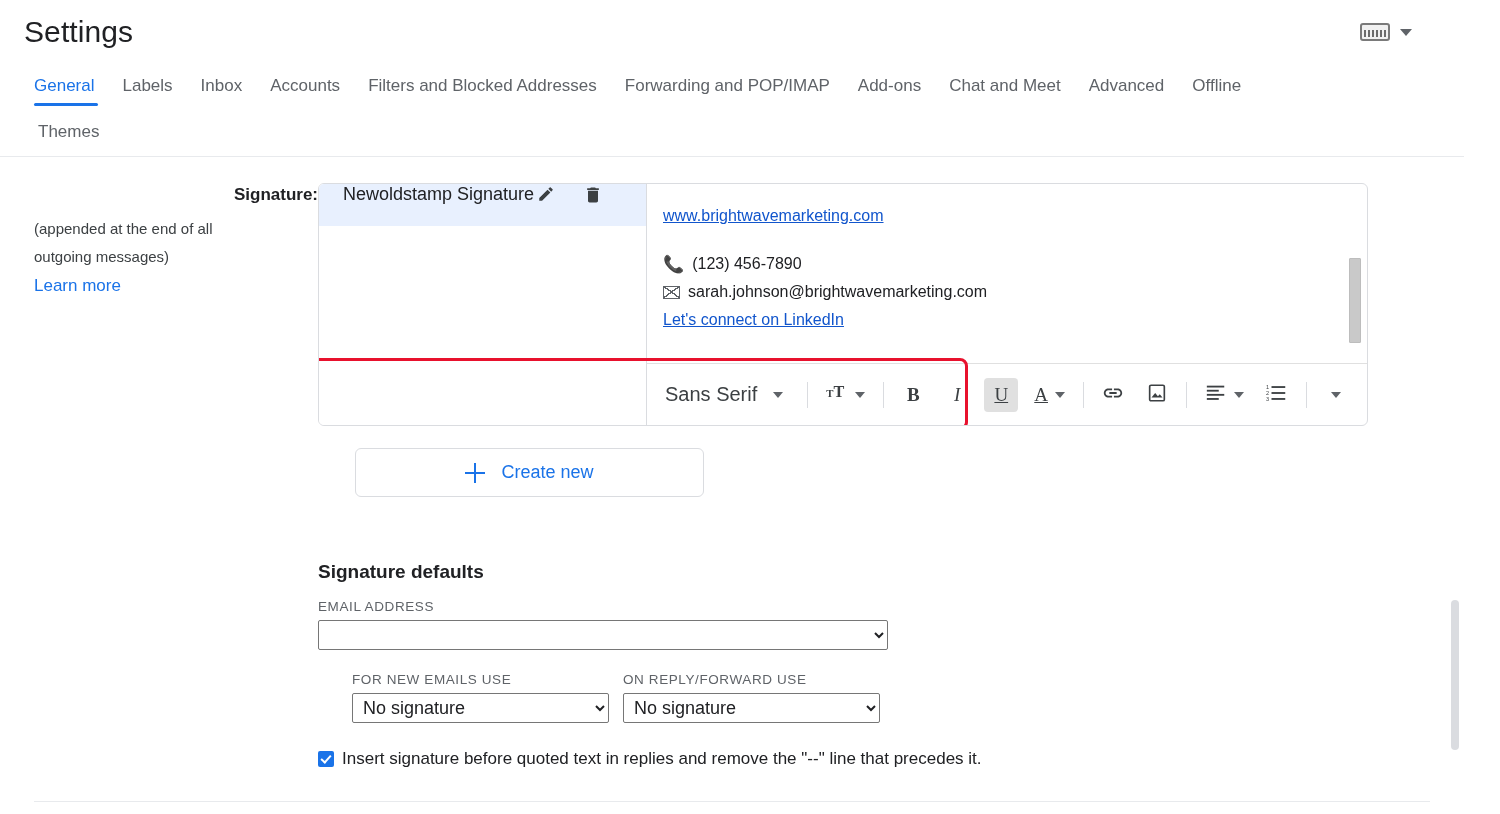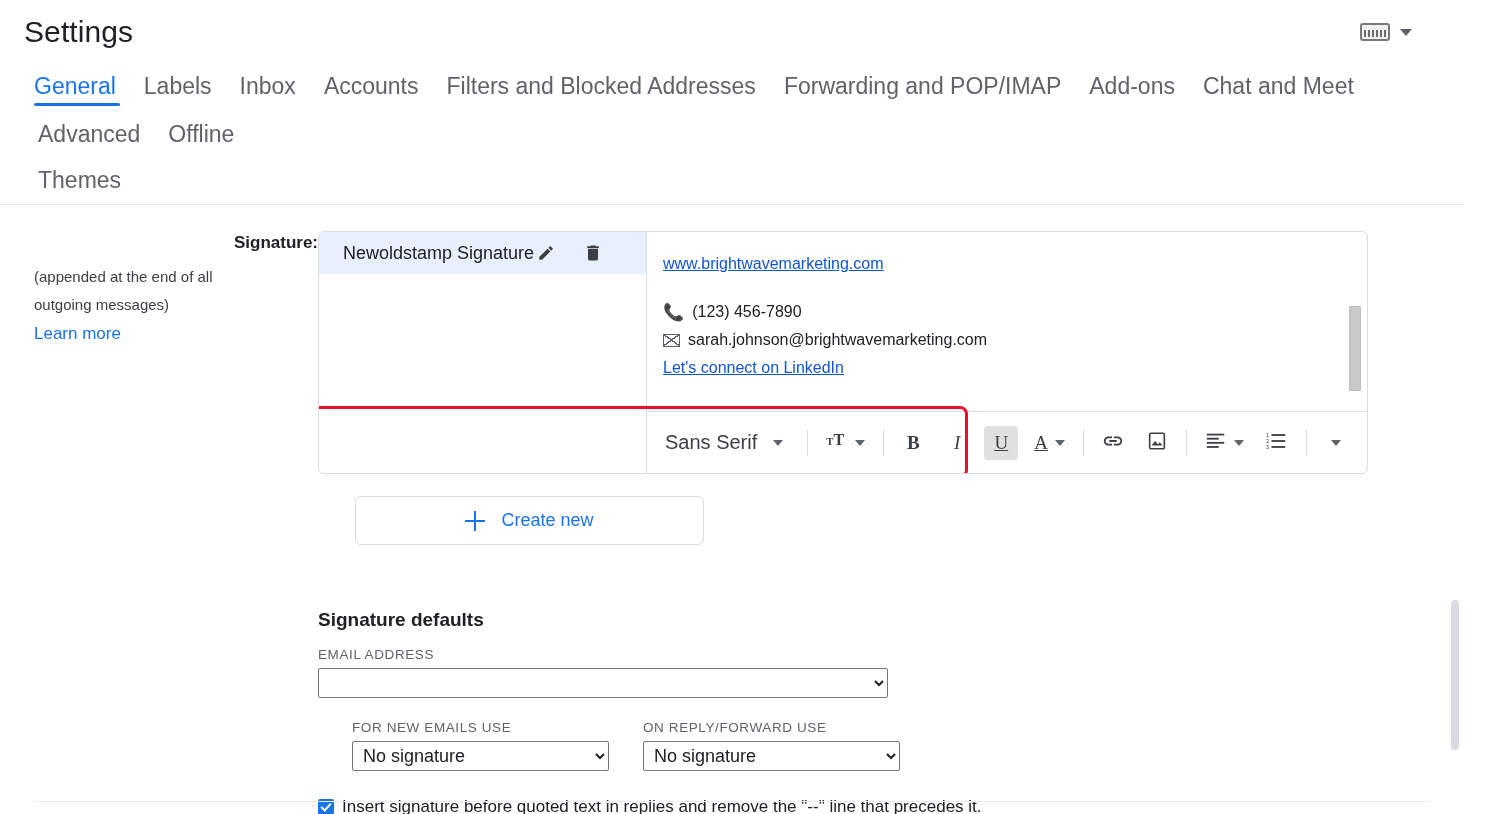--- a/index.html
+++ b/index.html
@@ -66,21 +66,21 @@
     border-bottom: 1px solid #e8eaed;
   }
   .tabrow {
     display: flex;
     flex-wrap: wrap;
     align-items: flex-start;
     column-gap: 0px;
   }
   .tab {
     position: relative;
-    font-size: 23px;
+    font-size: 17px;
     color: #5f6368;
     padding: 12px 14px 16px 14px;
     cursor: pointer;
     white-space: nowrap;
     line-height: 20px;
   }
   .tab:first-child { padding-left: 10px; }
   .tab.active { color: #1a73e8; }
   .tab.active::after {
     content: "";
@@ -134,21 +134,21 @@
     background: #fff;
     overflow: hidden;
   }
   .sig-list {
     width: 349px;
     border-right: 1px solid #dadce0;
     background: #fff;
   }
   .sig-item {
     display: flex;
-    align-items: center;
+    align-items: flex-start;
     height: 42px;
     padding: 0 14px 0 24px;
     background: #e8f0fe;
     cursor: pointer;
   }
   .sig-item-name {
     font-size: 18px;
     color: #202124;
     white-space: nowrap;
   }
@@ -322,21 +322,21 @@
     font-family: "Liberation Sans", sans-serif;
     font-size: 18px;
     color: #202124;
     background: #fff;
     border: 1px solid #767676;
     border-radius: 2px;
     height: 30px;
     padding: 0 6px;
   }
   .sel-email { width: 570px; }
-  .sub-fields { display: flex; gap: 34px; margin-top: 22px; padding-left: 34px; }
+  .sub-fields { display: flex; gap: 14px; margin-top: 22px; padding-left: 34px; }
   .sub-field { }
   .sel-sub { width: 257px; height: 31px; }
 
   .check-row {
     display: flex;
     align-items: center;
     gap: 8px;
     margin-top: 26px;
   }
   .checkbox {

